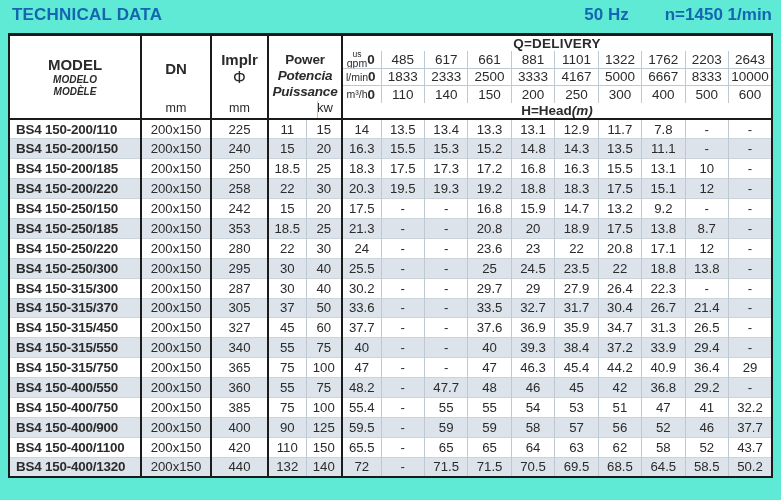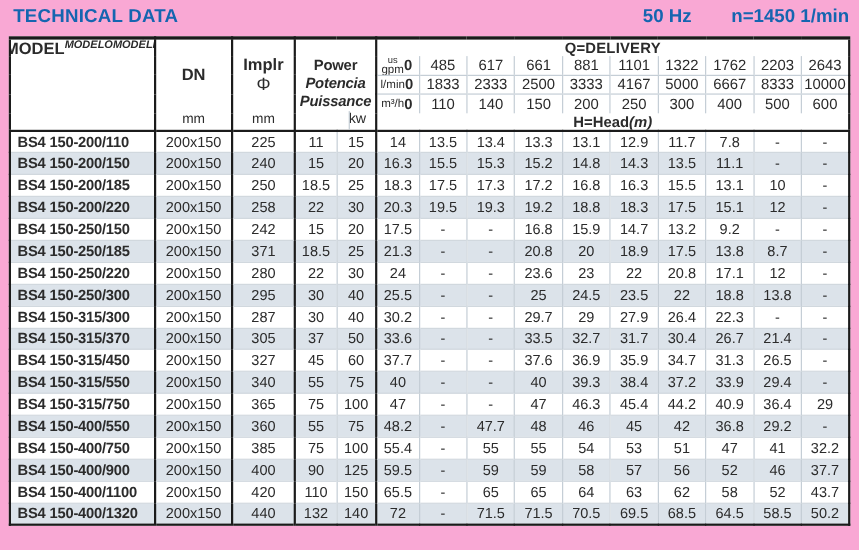--- a/index.html
+++ b/index.html
@@ -1,35 +1,35 @@
 <!DOCTYPE html>
 <html style="--accent: #1565b0; --stripe: #dce3ea; --bdark: #1b1b1b; --blight: #bfc9d2;"><head>
 <meta charset="utf-8">
 <style>
   :root{
     --accent:#1565b0; --stripe:#dce3ea; --bdark:#1b1b1b; --blight:#bfc9d2; --text:#2b2b2b;
   }
   *{box-sizing:border-box;}
   html,body{margin:0;padding:0;background:#fff;}
   body{font-family:"Liberation Sans",sans-serif;color:var(--text);}
-  .page{position:relative;width:781px;height:500px;background:#f9a8d4;overflow:hidden;}
+  .page{position:relative;width:781px;height:500px;background:#5eead4;overflow:hidden;}
 
   .topbar{position:absolute;left:12px;right:9px;top:5px;display:flex;align-items:baseline;}
   .title{font-size:17px;font-weight:700;color:var(--accent);letter-spacing:.2px;}
   .spacer{flex:1;}
   .freq{font-size:17px;font-weight:700;color:var(--accent);}
   .speed{font-size:17px;font-weight:700;color:var(--accent);margin-left:36px;}
 
   table.tbl{position:absolute;left:8px;top:33px;width:765px;border-collapse:collapse;table-layout:fixed;
     border:2px solid var(--bdark);border-top-width:3px;background:#fff;}
   .tbl td{padding:0;text-align:center;vertical-align:middle;overflow:hidden;white-space:nowrap;}
 
   
   td.gc{border-right:2px solid var(--bdark);border-bottom:2px solid var(--bdark);background:#fff;vertical-align:middle;}
-  .gstack{display:flex;justify-content:center;height:82px;}
+  .gstack{display:flex;flex-direction:column;justify-content:center;align-items:center;height:82px;}
   .gmain{font-weight:700;font-size:15px;line-height:1.2;}
   .gital{font-weight:700;font-style:italic;font-size:10px;line-height:1.2;}
   .gflex{display:flex;flex-direction:column;height:82px;align-items:center;}
   .gflex .mid{flex:1;display:flex;flex-direction:column;justify-content:center;align-items:center;}
   .gunit{font-size:12.5px;line-height:1;padding-bottom:4px;}
   .phi{font-size:16px;font-weight:400;line-height:1.1;}
   .powtop{padding-top:15px;}
   .powline{font-weight:700;font-size:13.5px;line-height:1.18;letter-spacing:-.2px;}
   .powital{font-style:italic;}
   .kwhp{display:flex;width:100%;}
@@ -269,21 +269,21 @@
           <td class="dv">15.9</td>
           <td class="dv">14.7</td>
           <td class="dv">13.2</td>
           <td class="dv">9.2</td>
           <td class="dv">-</td>
           <td class="dv">-</td>
         </tr>
         <tr>
           <td class="model">BS4 150-250/185</td>
           <td class="dn">200x150</td>
-          <td class="imp">371</td>
+          <td class="imp">353</td>
           <td class="kw">18.5</td>
           <td class="hp">25</td>
           <td class="dv d0">21.3</td>
           <td class="dv">-</td>
           <td class="dv">-</td>
           <td class="dv">20.8</td>
           <td class="dv">20</td>
           <td class="dv">18.9</td>
           <td class="dv">17.5</td>
           <td class="dv">13.8</td>

